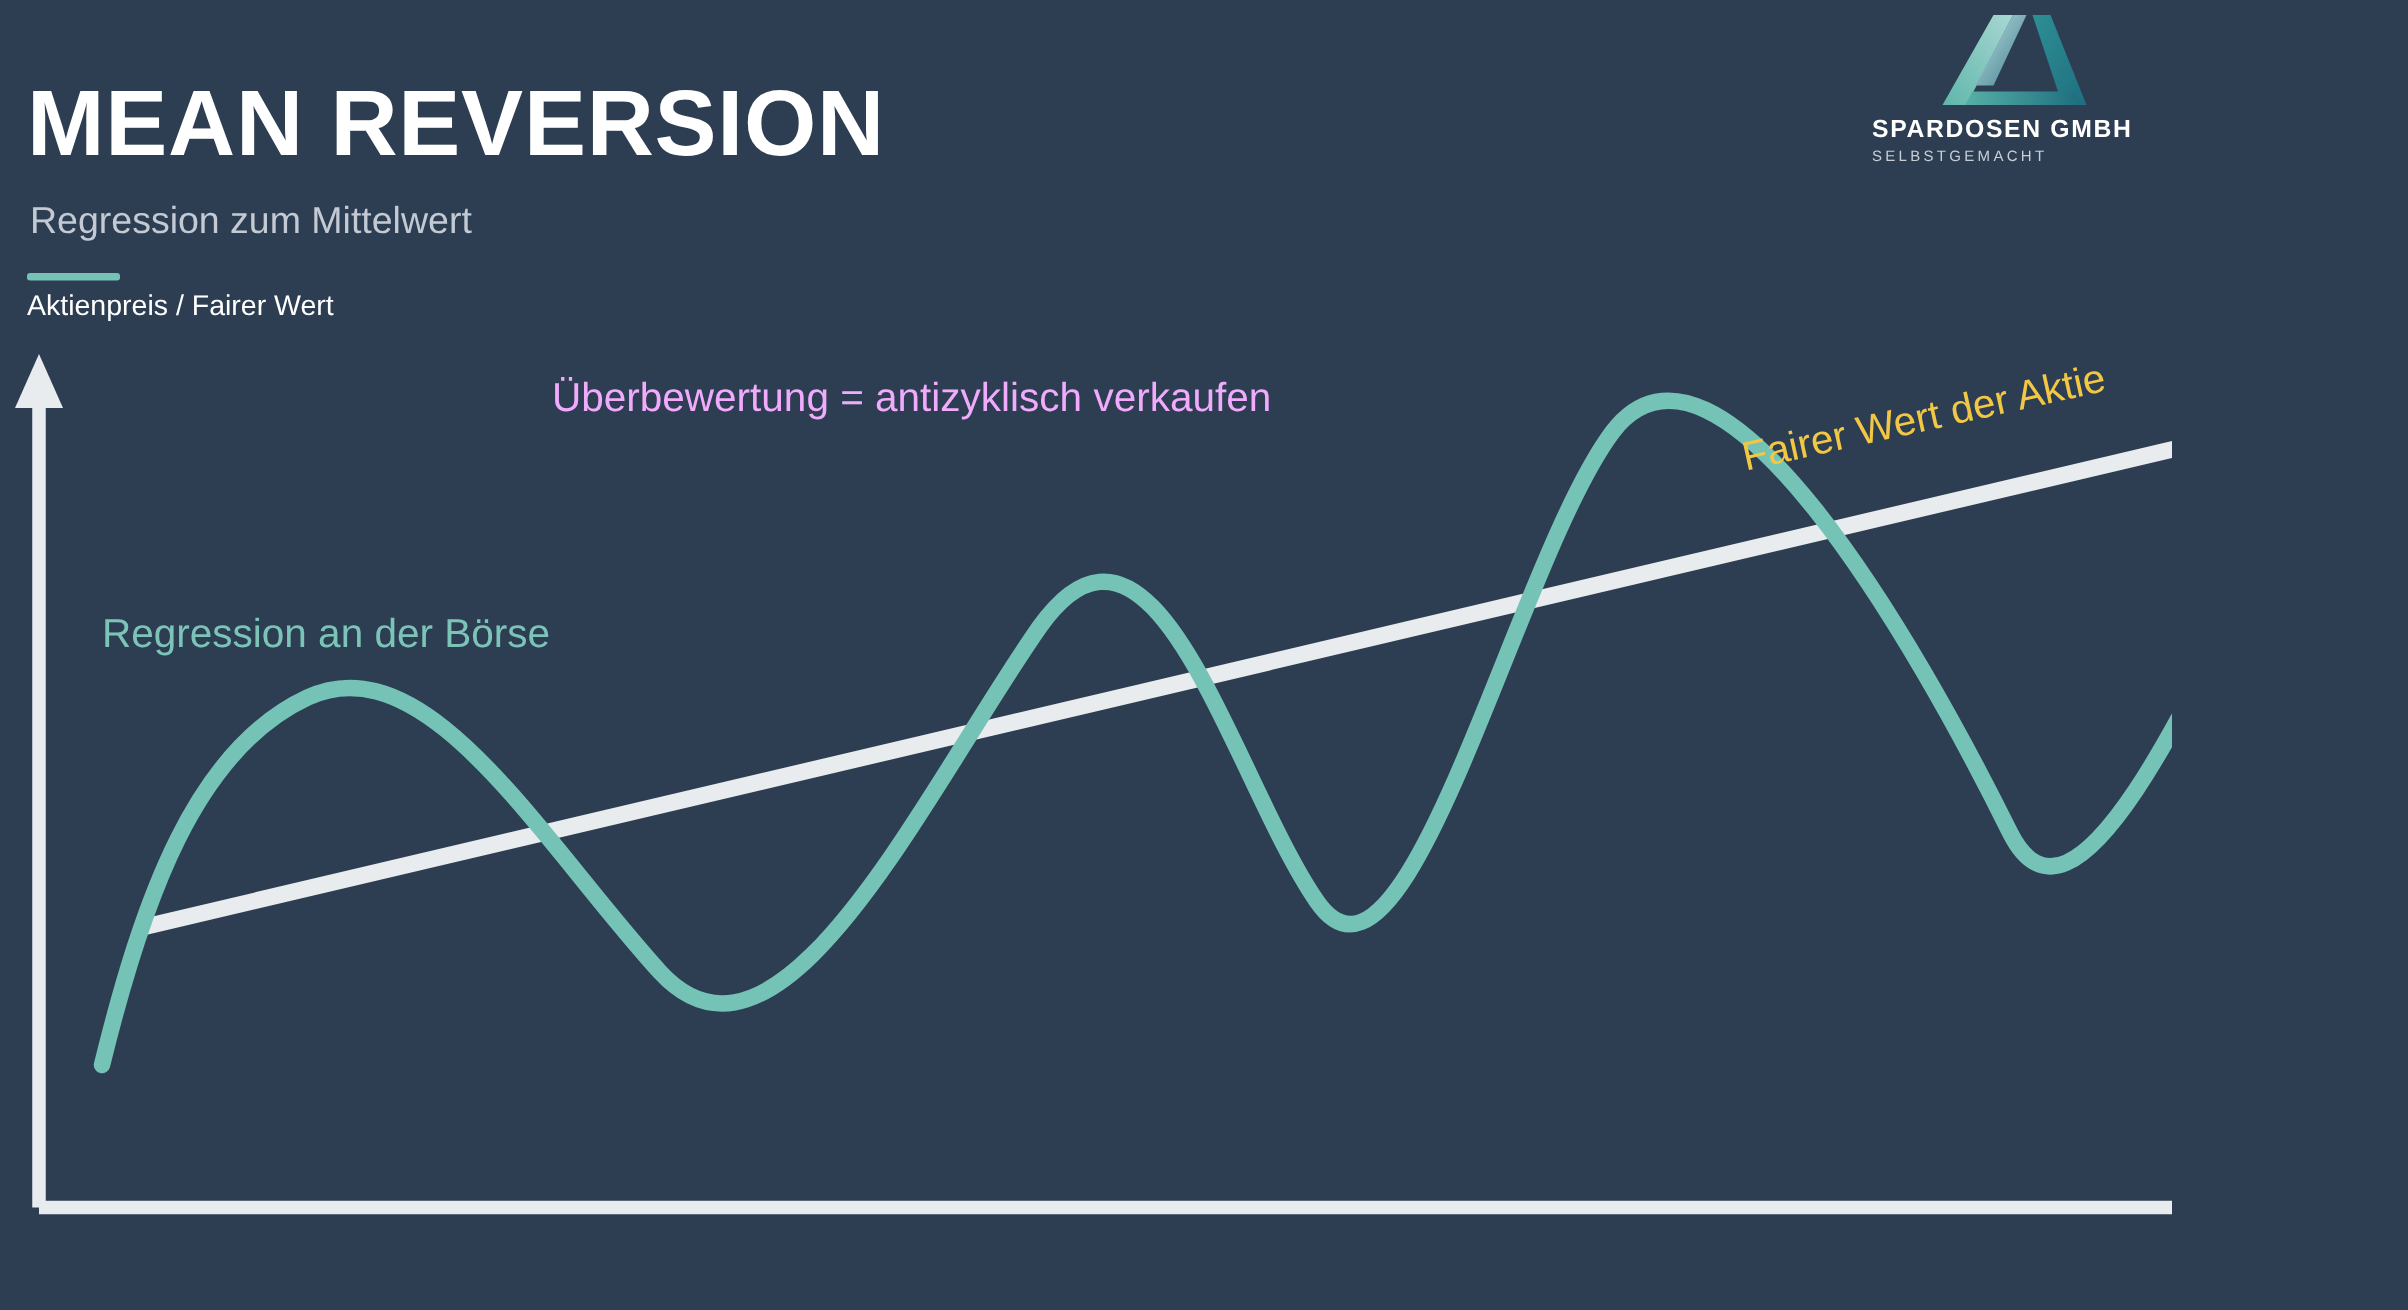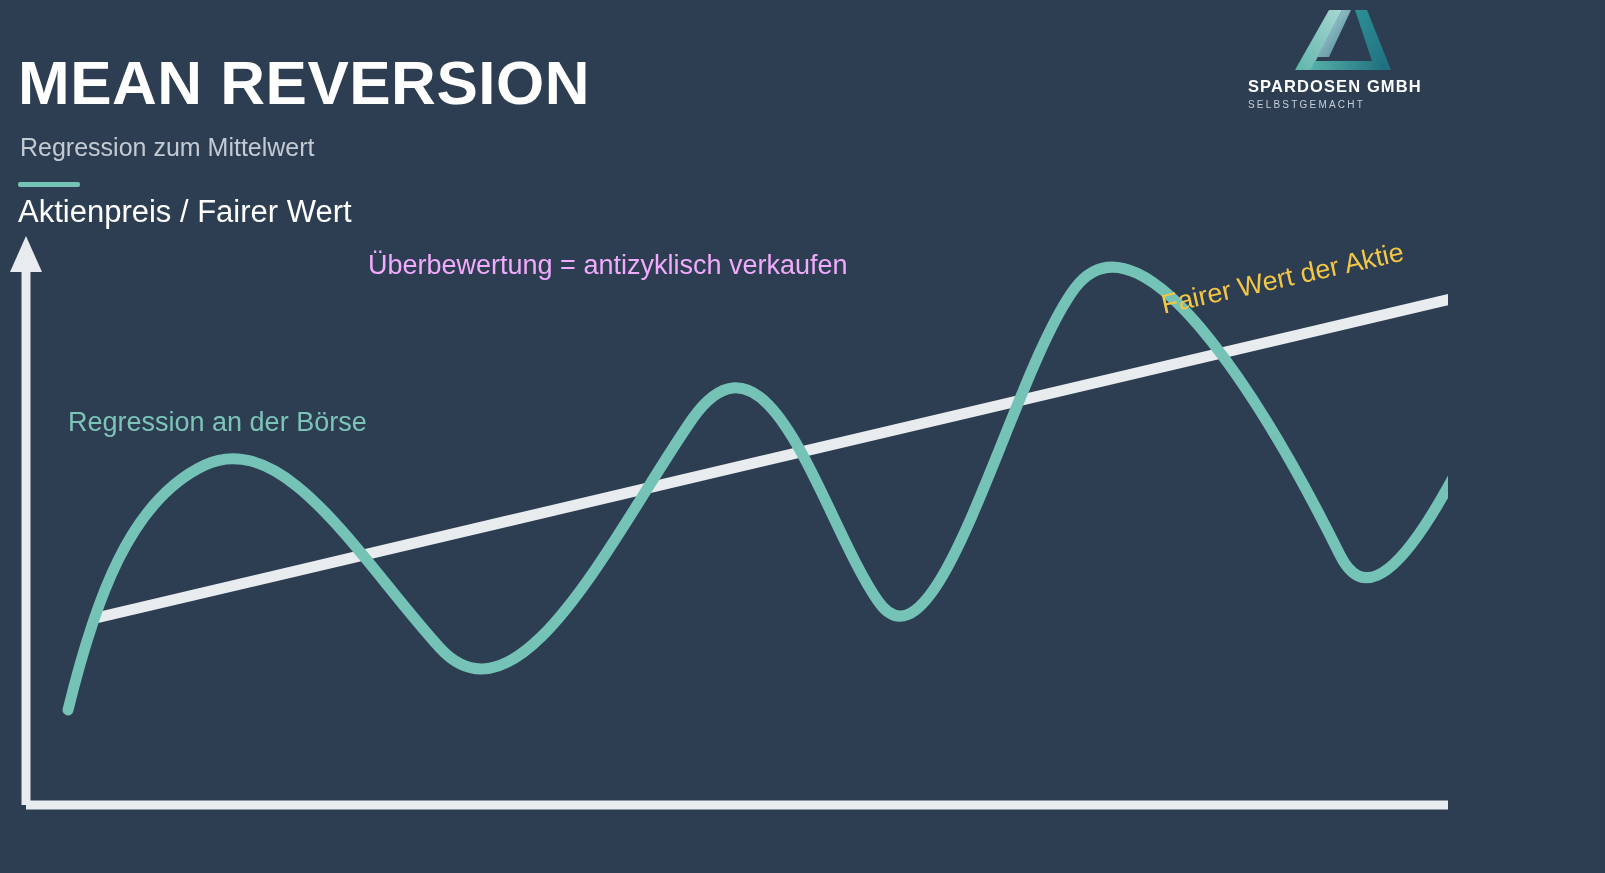--- a/index.html
+++ b/index.html
@@ -42,21 +42,21 @@
     top: 182px;
     width: 62px;
     height: 5px;
     background: #74c3b6;
     border-radius: 2px;
   }
   .axis-caption {
     position: absolute;
     left: 18px;
     top: 194px;
-    font-size: 31px;
+    font-size: 19px;
     color: #ffffff;
     white-space: nowrap;
   }
 
   
   .logo {
     position: absolute;
     right: 10px;
     top: 4px;
     width: 190px;

